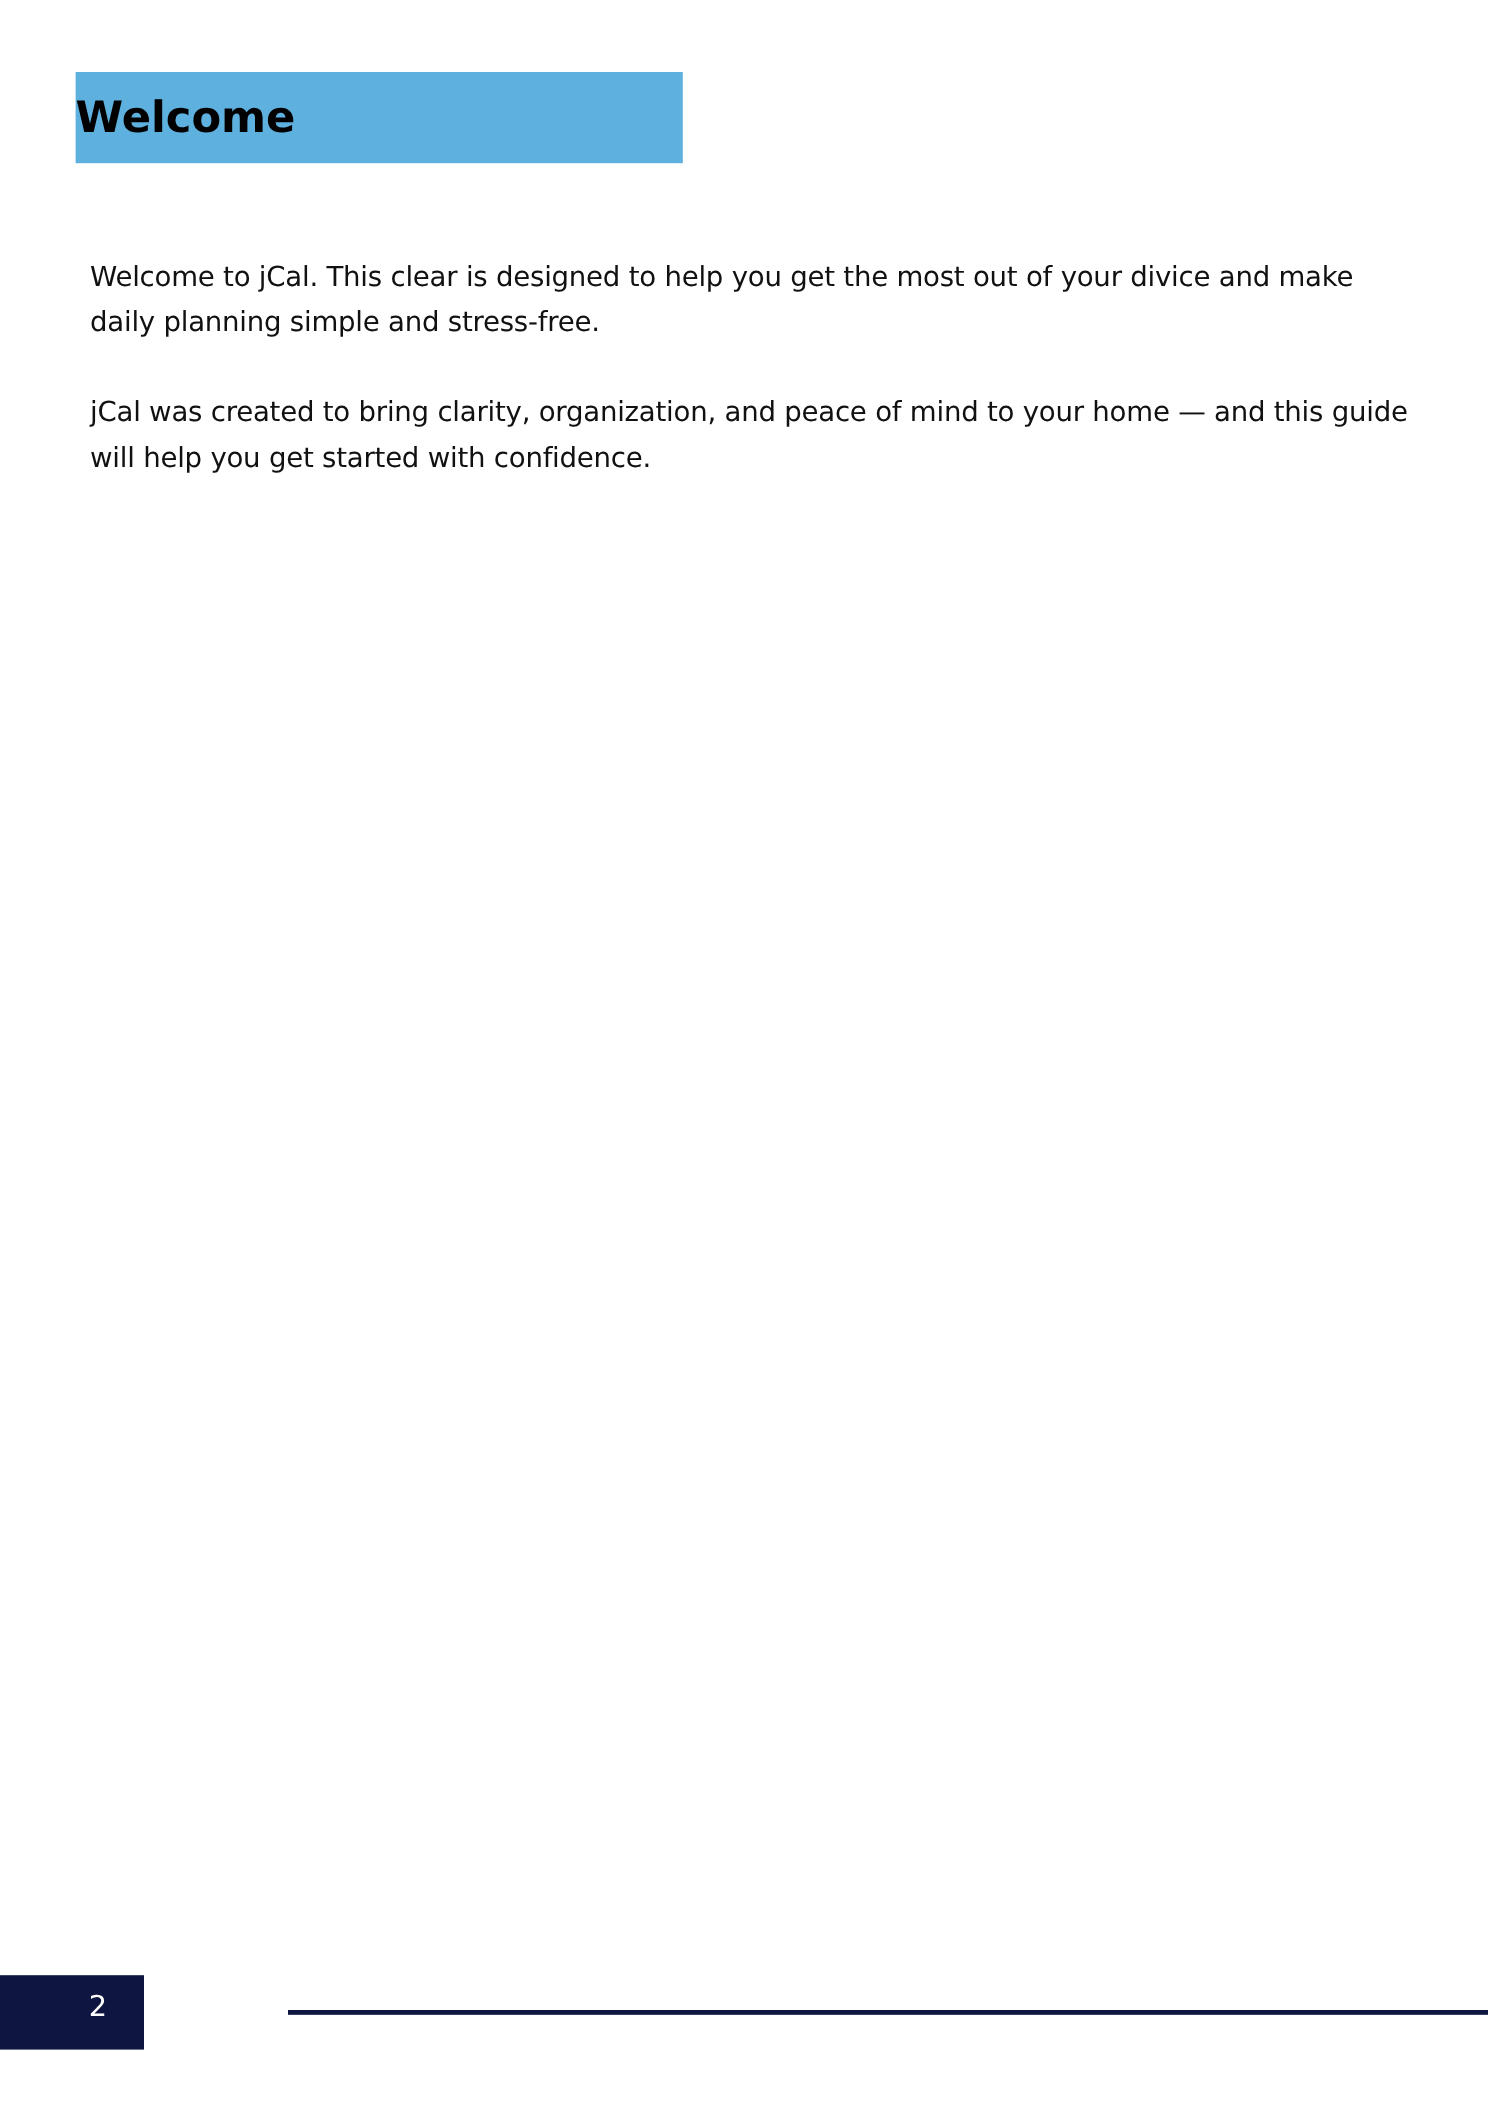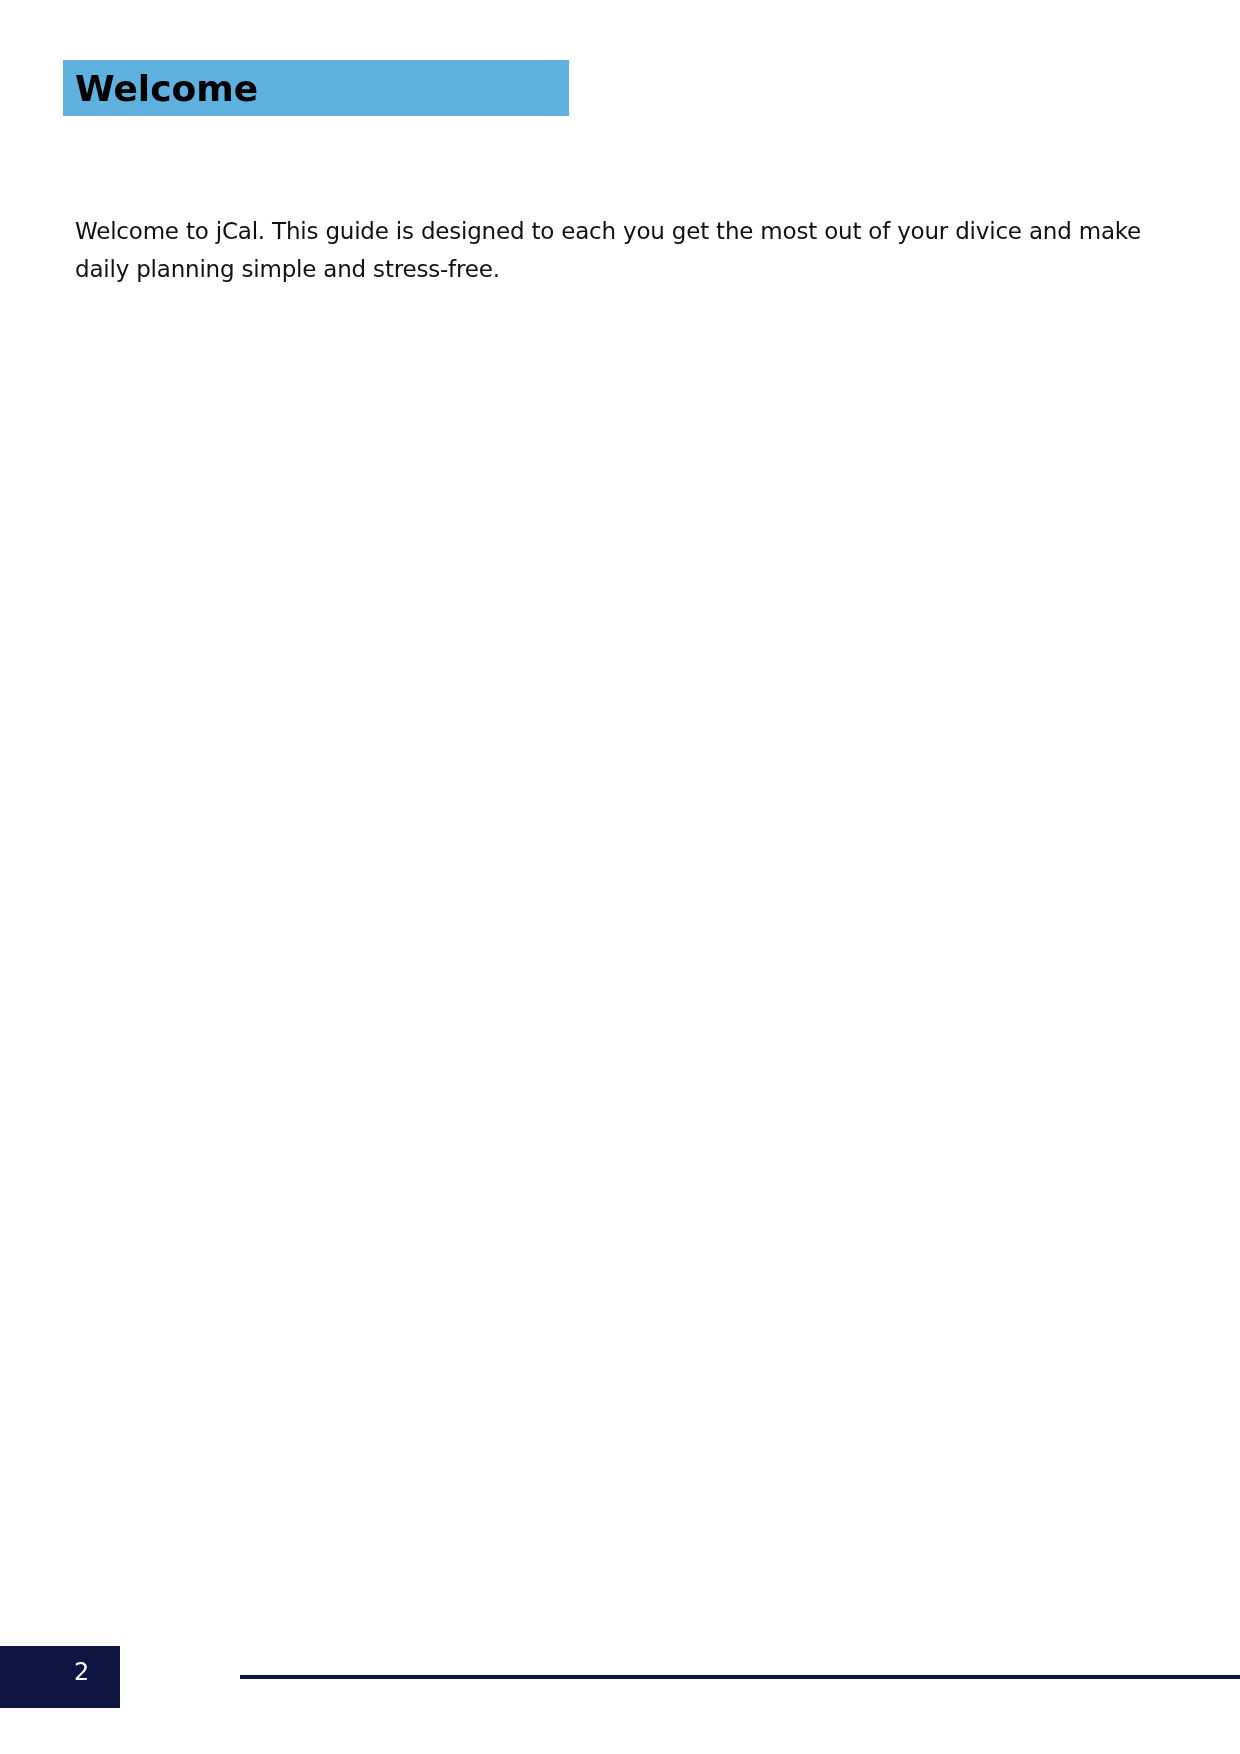--- a/index.html
+++ b/index.html
@@ -13,24 +13,23 @@
       position: relative;
       overflow: hidden;
       font-family: "Liberation Sans", "DejaVu Sans", sans-serif;
       color: #111111;
     }
     .section-header {
       position: absolute;
       left: 63px;
       top: 60px;
       width: 506px;
-      height: 56px;
+      height: 76px;
       background: #5eb1de;
       box-sizing: border-box;
-      padding-left: 12px;
       display: flex;
       align-items: center;
     }
     .section-title {
       font-family: "DejaVu Sans", "Liberation Sans", sans-serif;
       font-weight: bold;
       font-size: 36px;
       color: #000000;
       letter-spacing: 0px;
       margin: 0;
@@ -75,20 +74,21 @@
     }
   </style>
 </head>
 <body>
 
 <div class="section-header">
   <h1 class="section-title">Welcome</h1>
 </div>
 
 <div class="content">
-  <p class="para">Welcome to jCal. This guide is designed to each you get the most out of your divice and make daily planning simple and stress-free.</p>
+  <p class="para">Welcome to jCal. This clear is designed to help you get the most out of your divice and make daily planning simple and stress-free.</p>
+  <p class="para">jCal was created to bring clarity, organization, and peace of mind to your home — and this guide will help you get started with confidence.</p>
 </div>
 
 <div class="page-number-box">
   <span class="page-number">2</span>
 </div>
 
 <div class="footer-rule"></div>
 
 </body></html>

